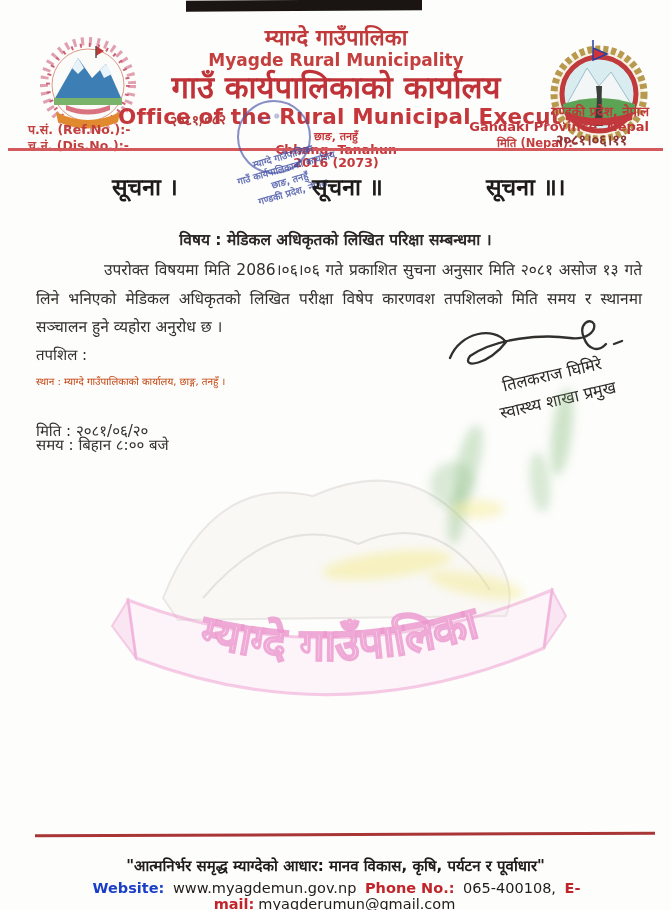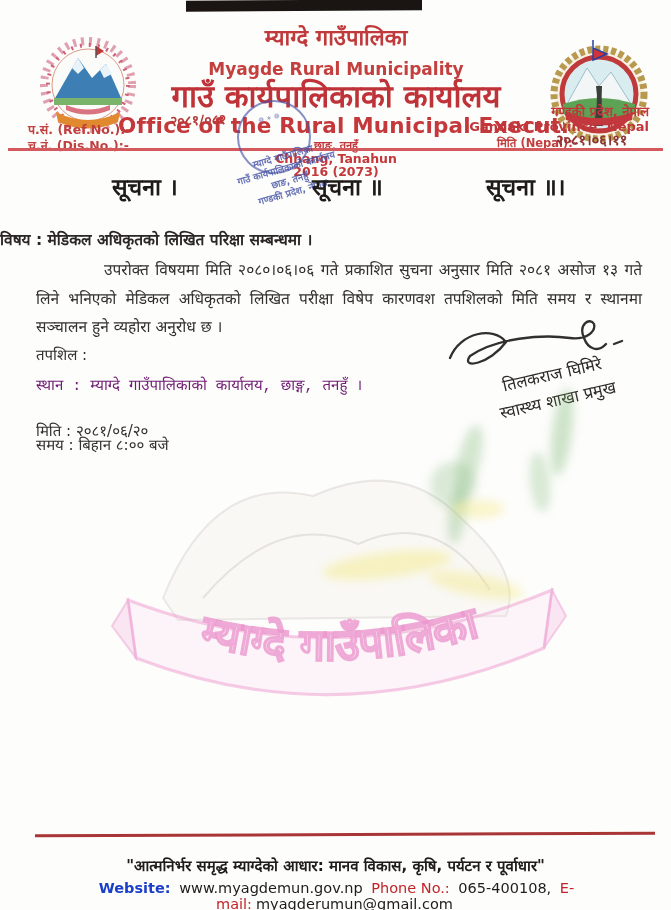--- a/index.html
+++ b/index.html
@@ -8,21 +8,21 @@
     background:#fdfdfb;
     font-family:"DejaVu Sans", sans-serif;
     color:#2e2a26;
   }
   .abs{position:absolute;}
   
   .top-bar{left:186px;top:0;width:236px;height:11px;background:#1a1512;transform:skewY(-.4deg);}
   
   .hdr-center{left:118px;top:26px;width:436px;text-align:center;line-height:1.08;}
   .org-np{font-size:22px;font-weight:bold;color:#c03a3c;white-space:nowrap;}
-  .org-en{font-size:17px;font-weight:bold;color:#c4403f;margin-top:10px;}
+  .org-en{font-size:17px;font-weight:bold;color:#c4403f;margin-top:1px;}
   .office-np{font-size:31px;font-weight:bold;color:#bf3238;white-space:nowrap;margin-top:2px;}
   .office-en{font-size:21.5px;font-weight:bold;color:#c4373b;letter-spacing:.2px;white-space:nowrap;}
   .addr-np{font-size:11px;font-weight:bold;color:#c4373b;margin-top:3px;}
   .addr-en{font-size:12.5px;font-weight:bold;color:#c4373b;}
   .estd{font-size:12.5px;font-weight:bold;color:#c4373b;}
   .ref-value{left:170px;top:110px;font-size:14px;color:#b63c3c;transform:rotate(-2deg);font-weight:bold;}
   .ref-label{left:28px;top:121px;font-size:12.5px;font-weight:bold;color:#c13f3f;}
   .dis-label{left:28px;top:137px;font-size:12.5px;font-weight:bold;color:#c13f3f;}
   .province{right:22px;top:105px;text-align:right;color:#c1363a;font-weight:bold;line-height:1.15;}
   .province .np{font-size:13px;}
@@ -34,25 +34,25 @@
   .stamp-circle{left:237px;top:100px;width:70px;height:70px;border-radius:50%;
     border:2.5px solid rgba(74,85,168,.65);}
   .stamp-inner{left:249px;top:114px;width:48px;height:40px;color:rgba(74,85,168,.6);
     font-size:7px;text-align:center;transform:rotate(-14deg);line-height:1.25;overflow:hidden;}
   .stamp-text{left:222px;top:150px;width:132px;text-align:center;transform:rotate(-16deg);
     color:rgba(66,80,165,.8);font-size:9.5px;line-height:1.3;font-weight:bold;}
   
   .notice{top:170px;font-size:23px;font-weight:600;color:#1d1a18;white-space:nowrap;}
   .n1{left:112px;} .n2{left:312px;} .n3{left:486px;}
   
-  .subject{left:0;top:228px;width:671px;font-size:15.5px;font-weight:bold;color:#2b2724;}
+  .subject{left:0;top:228px;width:671px;text-align:center;font-size:15.5px;font-weight:bold;color:#2b2724;}
   .para{left:36px;top:256px;width:606px;font-size:15.5px;line-height:28.5px;
     text-indent:68px;text-align:justify;color:#33302c;font-weight:500;}
   .tapasil{left:36px;top:344px;font-size:15px;color:#33302c;font-weight:500;}
-  .d-loc{left:36px;top:374px;font-size:15px;color:#701a75;font-weight:500;font-family:Liberation Mono, monospace;}
+  .d-loc{left:36px;top:374px;font-size:10px;color:#c2410c;font-weight:500;}
   .d-date{left:36px;top:404px;font-size:15px;color:#33302c;font-weight:500;margin-top:16px;}
   .d-time{left:36px;top:434px;font-size:15px;color:#33302c;font-weight:500;}
   
   .sig{left:438px;top:316px;}
   .signer{left:450px;top:362px;width:210px;transform:rotate(-13deg);color:#2c2925;
     text-align:center;font-size:16.5px;line-height:1.55;}
   
   .wm{left:108px;top:448px;}
   .smudge{border-radius:50%;filter:blur(5px);}
   .g1{left:552px;top:388px;width:20px;height:88px;background:rgba(128,184,122,.38);transform:rotate(7deg);}
@@ -61,21 +61,21 @@
   .g4{left:430px;top:462px;width:46px;height:46px;background:rgba(140,190,132,.30);}
   .g5{left:530px;top:452px;width:20px;height:60px;background:rgba(128,184,122,.30);transform:rotate(-6deg);}
   .y1{left:322px;top:552px;width:130px;height:26px;background:rgba(244,232,128,.45);transform:rotate(-7deg);}
   .y2{left:428px;top:574px;width:96px;height:22px;background:rgba(244,232,128,.42);transform:rotate(11deg);}
   .y3{left:452px;top:500px;width:52px;height:18px;background:rgba(244,232,128,.40);}
   
   .f-rule{left:35px;top:833px;width:620px;height:3px;background:#a93636;transform:rotate(-.25deg);}
   .tagline{left:0;top:855px;width:671px;text-align:center;font-size:15px;font-weight:bold;color:#1e1b18;}
   .contact{left:0;top:880px;width:671px;text-align:center;font-size:14.5px;color:#1f1c19;}
   .contact .lbl-blue{color:#1b3ec9;font-weight:bold;margin-top:48px;}
-  .contact .lbl-red{color:#c2242b;font-weight:normal;}
+  .contact .lbl-red{color:#c2242b;font-weight:bold;}
   .contact span{margin:0 2px;}
 </style>
 </head>
 <body>
 
 <div class="abs top-bar"></div>
 
 <svg class="abs" style="left:38px;top:36px;" width="100" height="102" viewBox="0 0 100 102">
   <circle cx="50" cy="49" r="44" fill="none" stroke="#e0a0b0" stroke-width="8" stroke-dasharray="3 5"></circle>
   <circle cx="50" cy="49" r="40" fill="none" stroke="#cf6078" stroke-width="4" stroke-dasharray="2 7"></circle>
@@ -128,21 +128,21 @@
   <div>गाउँ कार्यपालिकाको कार्यालय</div>
   <div>छाङ, तनहुँ</div>
   <div>गण्डकी प्रदेश, नेपाल</div>
 </div>
 
 <div class="abs notice n1">सूचना ।</div>
 <div class="abs notice n2">सूचना ॥</div>
 <div class="abs notice n3">सूचना ॥।</div>
 
 <div class="abs subject">विषय : मेडिकल अधिकृतको लिखित परिक्षा सम्बन्धमा ।</div>
-<div class="abs para">उपरोक्त विषयमा मिति २०८०।०६।०६ गते प्रकाशित सुचना अनुसार मिति २०८१ असोज १३ गते लिने भनिएको मेडिकल अधिकृतको लिखित परीक्षा विषेप कारणवश तपशिलको मिति समय र स्थानमा सञ्चालन हुने व्यहोरा अनुरोध छ ।</div>
+<div class="abs para">उपरोक्त विषयमा मिति 2086।०६।०६ गते प्रकाशित सुचना अनुसार मिति २०८१ असोज १३ गते लिने भनिएको मेडिकल अधिकृतको लिखित परीक्षा विषेप कारणवश तपशिलको मिति समय र स्थानमा सञ्चालन हुने व्यहोरा अनुरोध छ ।</div>
 <div class="abs tapasil">तपशिल :</div>
 <div class="abs d-loc">स्थान : म्याग्दे गाउँपालिकाको कार्यालय, छाङ्ग, तनहुँ ।</div>
 <div class="abs d-date">मिति : २०८१/०६/२०</div>
 <div class="abs d-time">समय : बिहान ८:०० बजे</div>
 
 <svg class="abs sig" width="190" height="62" viewBox="0 0 190 62">
   <path d="M12,42 C22,16 56,10 68,26 C52,48 22,54 32,40 C58,22 104,18 132,22
            C148,24 158,16 156,8 C152,1 140,8 146,22 C150,33 160,37 168,28" fill="none" stroke="#32302d" stroke-width="2.3" stroke-linecap="round"></path>
   <line x1="176" y1="28" x2="184" y2="25" stroke="#32302d" stroke-width="2.3" stroke-linecap="round"></line>
 </svg>

